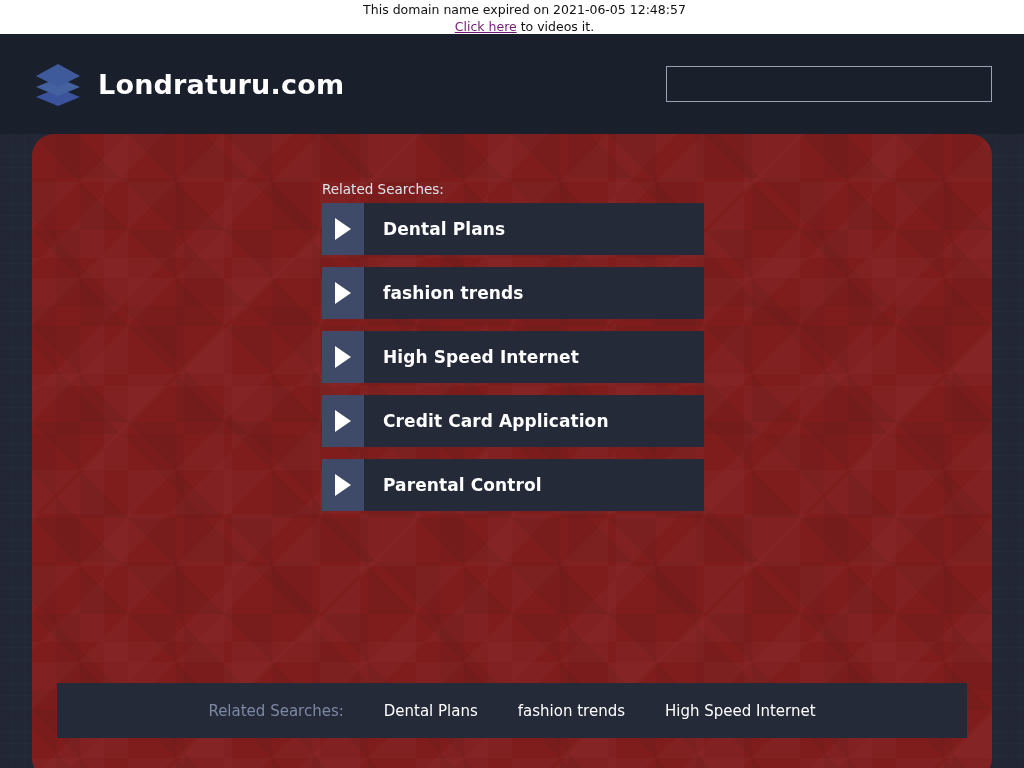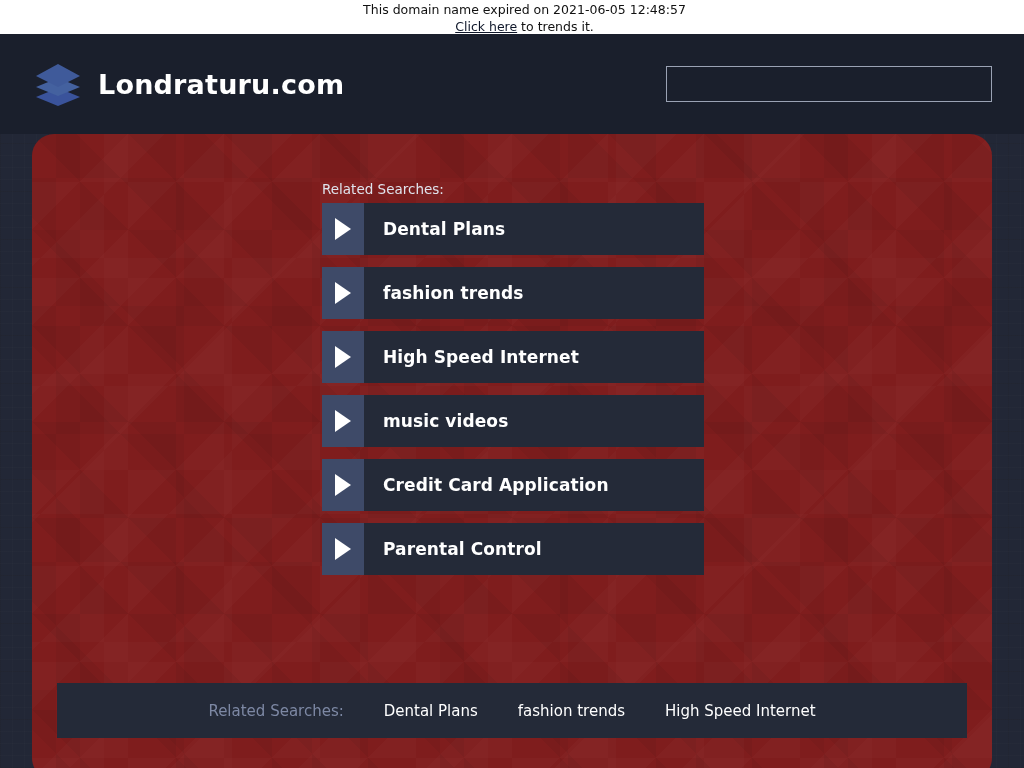--- a/index.html
+++ b/index.html
@@ -26,21 +26,21 @@
     background: #ffffff;
     color: #111111;
     text-align: center;
     font-size: 12.5px;
     line-height: 17px;
     padding-top: 1px;
     z-index: 30;
   }
   .expiry-line { display: block; white-space: nowrap; padding-left: 25px; }
   .expiry-link {
-    color: #0f172a;
+    color: #701a75;
     text-decoration: underline;
     cursor: pointer;
   }
 
   
   .page-bg {
     position: absolute;
     top: 34px; left: 0;
     width: 1024px;
     height: 734px;
@@ -206,21 +206,21 @@
     white-space: nowrap;
     cursor: pointer;
     text-decoration: none;
   }
 </style>
 </head>
 <body>
 
 <div class="expiry-bar">
   <span class="expiry-line">This domain name expired on 2021-06-05 12:48:57</span>
-  <span class="expiry-line"><a class="expiry-link" href="#">Click here</a><span> to trends it.</span></span>
+  <span class="expiry-line"><a class="expiry-link" href="#">Click here</a><span> to videos it.</span></span>
 </div>
 
 <div class="page-bg"></div>
 
 <header class="site-header">
   <div class="logo-wrap">
     <svg class="logo-mark" viewBox="0 0 52 52">
       <path d="M26 30 L4 39 L26 48 L48 39 Z" fill="#3a539b"></path>
       <path d="M26 20 L4 29 L26 38 L48 29 Z" fill="#44619f"></path>
       <path d="M26 6 L4 18 L26 29 L48 18 Z" fill="#3f5a9a"></path>
@@ -258,28 +258,20 @@
           </span>
         <span class="result-label-cell">
             <span class="result-label">High Speed Internet</span>
           </span>
       </li>
       <li class="result-item">
         <span class="result-arrow-cell">
             <span class="arrow-glyph"></span>
           </span>
         <span class="result-label-cell">
-            <span class="result-label">music videos</span>
-          </span>
-      </li>
-      <li class="result-item">
-        <span class="result-arrow-cell">
-            <span class="arrow-glyph"></span>
-          </span>
-        <span class="result-label-cell">
             <span class="result-label">Credit Card Application</span>
           </span>
       </li>
       <li class="result-item">
         <span class="result-arrow-cell">
             <span class="arrow-glyph"></span>
           </span>
         <span class="result-label-cell">
             <span class="result-label">Parental Control</span>
           </span>

